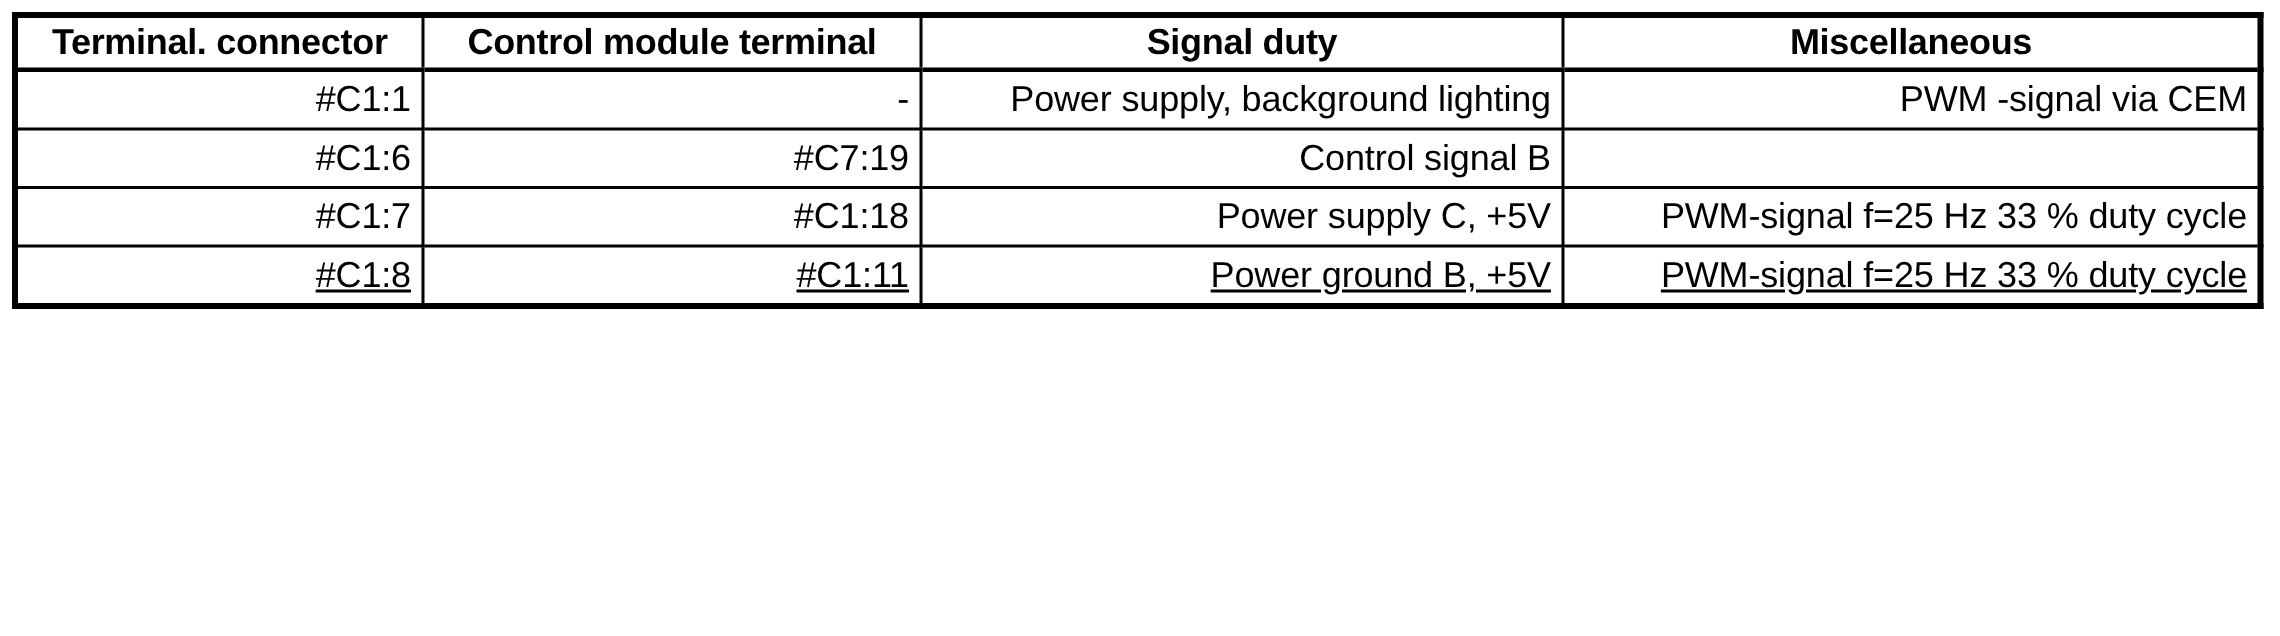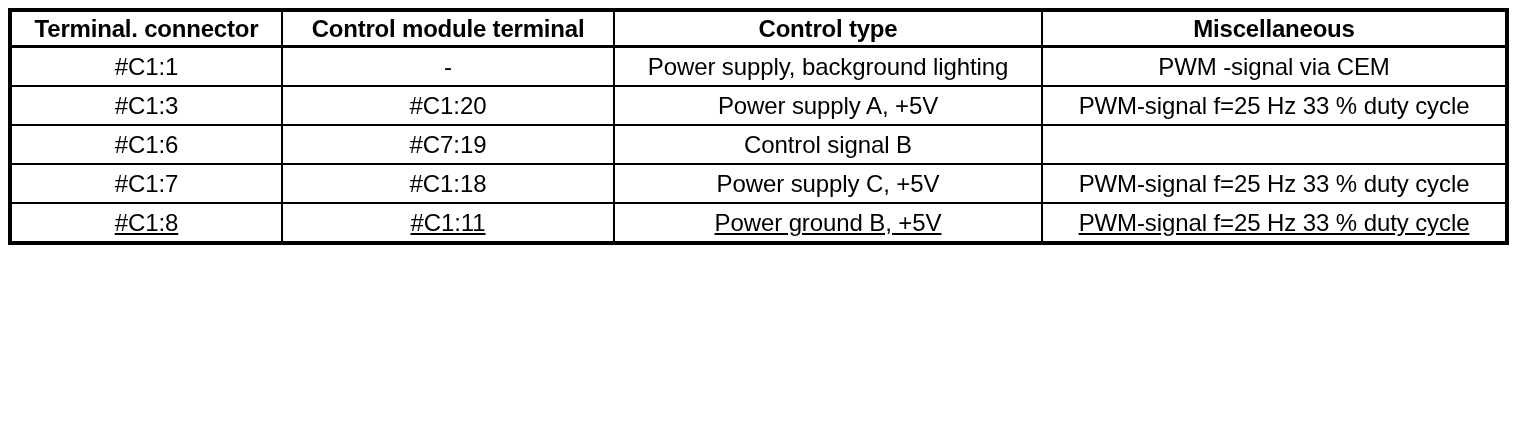--- a/index.html
+++ b/index.html
@@ -53,21 +53,21 @@
   .pinout-table thead th {
     font-weight: bold;
     text-align: center;
     height: 33px;
     border-bottom: 3px solid #000000;
     letter-spacing: -0.2px;
   }
 
   .pinout-table tbody td {
     font-weight: normal;
-    text-align: center;
+    text-align: right;
     height: 37px;
     letter-spacing: -0.1px;
   }
   .pinout-table tbody tr.tall td { height: 71px; }
   .pinout-table tbody tr:last-child td { border-bottom: none; text-decoration: underline; }
 
   .misc-line { display: block; }
 </style>
 </head>
 <body>
@@ -77,36 +77,30 @@
     <colgroup>
       <col class="c-terminal">
       <col class="c-module">
       <col class="c-signal">
       <col class="c-misc">
     </colgroup>
     <thead>
       <tr>
         <th>Terminal. connector</th>
         <th>Control module terminal</th>
-        <th>Control type</th>
+        <th>Signal duty</th>
         <th>Miscellaneous</th>
       </tr>
     </thead>
     <tbody id="table-body">
         <tr>
           <td>#C1:1</td>
           <td>-</td>
           <td>Power supply, background lighting</td>
           <td>PWM -signal via CEM</td>
-        </tr>
-        <tr>
-          <td>#C1:3</td>
-          <td>#C1:20</td>
-          <td>Power supply A, +5V</td>
-          <td>PWM-signal f=25 Hz 33 % duty cycle</td>
         </tr>
         <tr>
           <td>#C1:6</td>
           <td>#C7:19</td>
           <td>Control signal B</td>
           <td></td>
         </tr>
         <tr>
           <td>#C1:7</td>
           <td>#C1:18</td>

